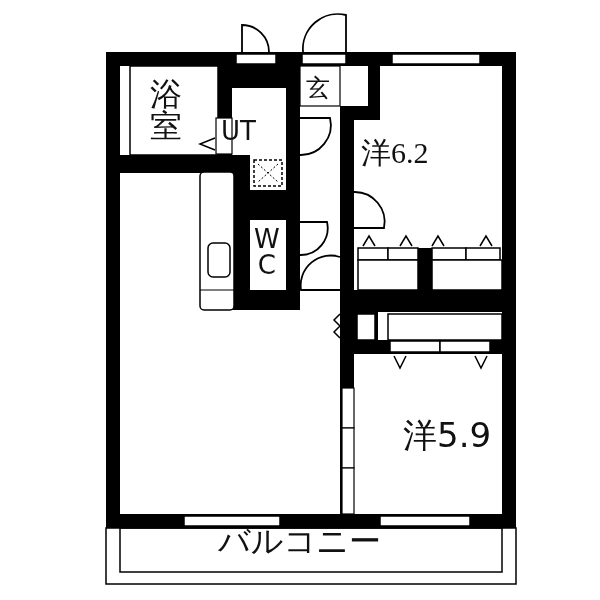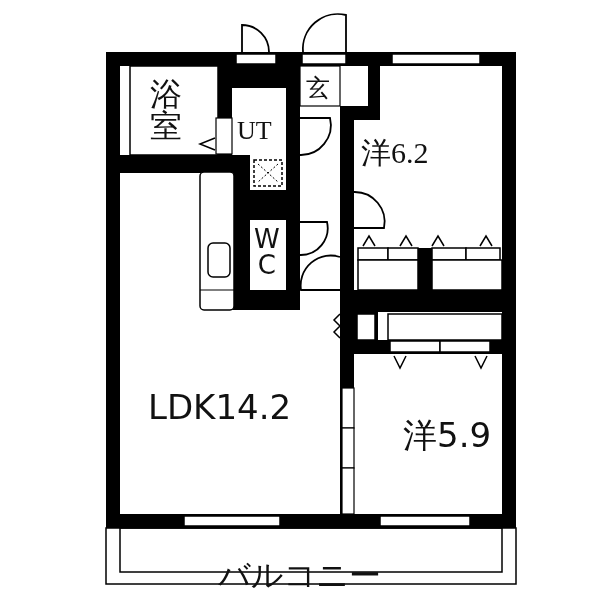--- a/index.html
+++ b/index.html
@@ -124,23 +124,22 @@
   <rect x="340" y="388" width="2" height="126" fill="#000"></rect>
 
   <rect x="106" y="528" width="410" height="56" fill="#fff" stroke="#000" stroke-width="1.5"></rect>
   <rect x="120" y="528" width="382" height="44" fill="none" stroke="#000" stroke-width="1.5"></rect>
 </svg>
 
   <div class="lbl vert" style="left:150px;top:78px;font-size:32px;">
     <span>浴</span>
     <span>室</span>
   </div>
-  <div class="lbl" style="left:237px;top:118px;font-size:26px;font-family:Liberation Serif, serif;">UT</div>
+  <div class="lbl" style="left:221px;top:118px;font-size:26px;">UT</div>
   <div class="lbl" style="left:306px;top:76px;font-size:24px;">玄</div>
   <div class="lbl vert" style="left:254px;top:226px;font-size:26px;">
     <span>W</span>
     <span>C</span>
   </div>
   <div class="lbl" style="left:361px;top:138px;font-size:30px;font-family:Liberation Serif, serif;">洋6.2</div>
-  <div class="lbl" style="left:148px;top:390px;font-size:34px;">LDK14.2</div>
   <div class="lbl" style="left:380px;top:418px;font-size:34px;margin-left:23px;">洋5.9</div>
-  <div class="lbl" style="left:218px;top:559px;font-size:32px;">バルコニー</div>
+  <div class="lbl" style="left:218px;top:525px;font-size:32px;">バルコニー</div>
 </div>
 
 </body></html>

